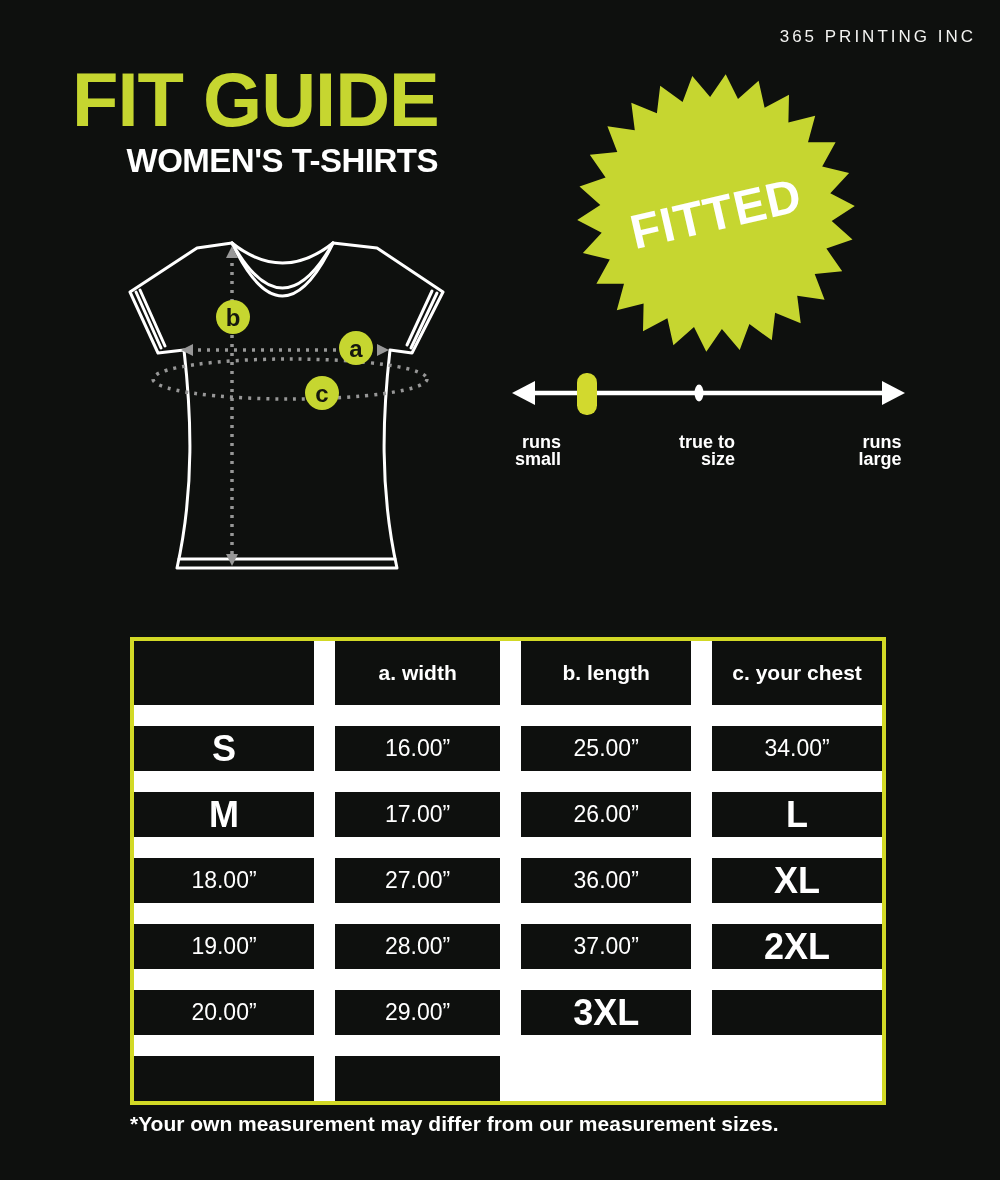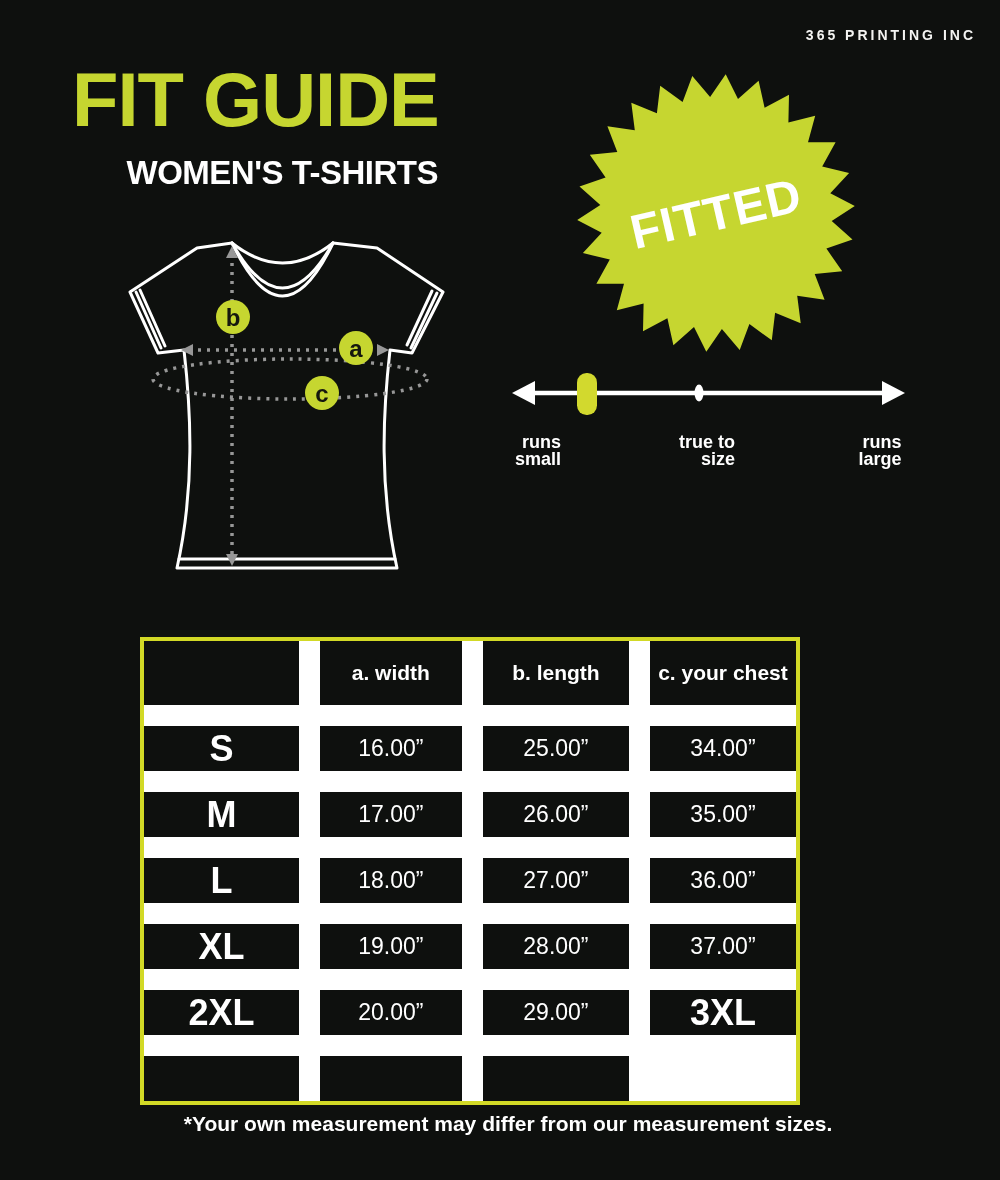--- a/index.html
+++ b/index.html
@@ -8,32 +8,32 @@
     position: relative;
     background: #0e100e;
     font-family: "Liberation Sans", sans-serif;
     color: #ffffff;
     overflow: hidden;
   }
 
   
   .brand {
     position: absolute; top: 27px; right: 24px;
-    font-size: 14px; font-weight: bold; letter-spacing: 3px;
+    font-size: 17px; font-weight: normal; letter-spacing: 3px;
     color: #f4f4f2;
   }
 
   
   .title-block { position: absolute; left: 60px; top: 62px; width: 378px; }
   .title {
     font-size: 76px; font-weight: bold; letter-spacing: -1px;
     color: #c6d630; line-height: 1.0; white-space: nowrap; margin-left: 12px;
   }
   .subtitle {
-    margin-top: 16px; text-align: right;
+    margin-top: 4px; text-align: right;
     font-size: 33px; font-weight: bold; letter-spacing: -0.5px;
     color: #ffffff; white-space: nowrap;
   }
 
   
   .badge {
     position: absolute; left: 576px; top: 73px; width: 280px; height: 280px;
   }
   .badge svg { position: absolute; left: 0; top: 0; }
   .badge-label {
@@ -53,41 +53,40 @@
     position: absolute; top: 74px; transform: translateX(-50%);
     text-align: right; font-size: 18px; font-weight: bold; line-height: 17px;
     color: #ffffff; white-space: nowrap;
   }
   .scale-label.l1 { left: 38px; }
   .scale-label.l2 { left: 207px; }
   .scale-label.l3 { left: 380px; }
 
   
   .size-table {
-    position: absolute; left: 130px; top: 637px; width: 660px; height: 468px;
+    position: absolute; left: 130px; top: 637px; width: 756px; height: 468px;
     border: 4px solid #d2d926;
     background: #ffffff;
     display: grid;
     grid-template-columns: 195fr 179fr 184fr 184fr;
     grid-template-rows: 64px repeat(6, 1fr);
     gap: 21px;
-    margin-left: 10px;
   }
   .cell {
     background: #0e100e;
     display: flex; align-items: center; justify-content: center;
   }
   .cell.header { font-size: 21px; font-weight: bold; }
   .cell.size   { font-size: 36px; font-weight: bold; }
   .cell.value  { font-size: 23px; font-weight: normal; }
 
   
   .footnote {
     position: absolute; left: 130px; top: 1112px; width: 756px;
-    text-align: center; font-size: 21px; font-weight: bold; color: #ffffff;
+    text-align: left; font-size: 21px; font-weight: bold; color: #ffffff;
   }
 </style>
 </head>
 <body>
 
 <div class="brand">365 PRINTING INC</div>
 
 <div class="title-block">
   <div class="title">FIT GUIDE</div>
   <div class="subtitle">WOMEN'S T-SHIRTS</div>
@@ -177,21 +176,20 @@
   <div class="cell header">c. your chest</div>
 
   <div class="cell size">S</div>
   <div class="cell value">16.00”</div>
   <div class="cell value">25.00”</div>
   <div class="cell value">34.00”</div>
 
   <div class="cell size">M</div>
   <div class="cell value">17.00”</div>
   <div class="cell value">26.00”</div>
-  <div class="cell value">35.00”</div>
 
   <div class="cell size">L</div>
   <div class="cell value">18.00”</div>
   <div class="cell value">27.00”</div>
   <div class="cell value">36.00”</div>
 
   <div class="cell size">XL</div>
   <div class="cell value">19.00”</div>
   <div class="cell value">28.00”</div>
   <div class="cell value">37.00”</div>

